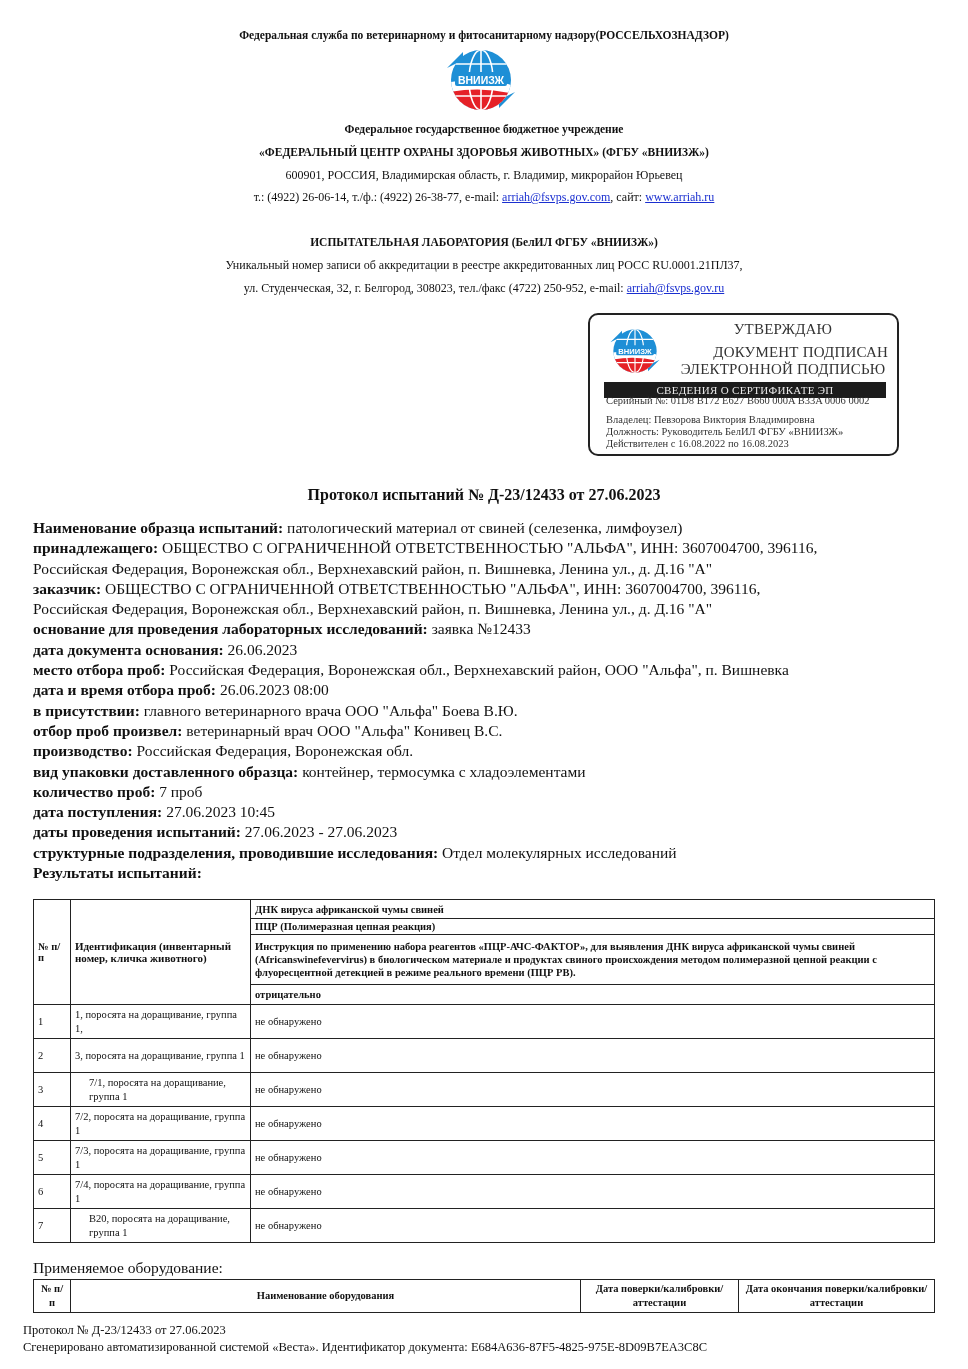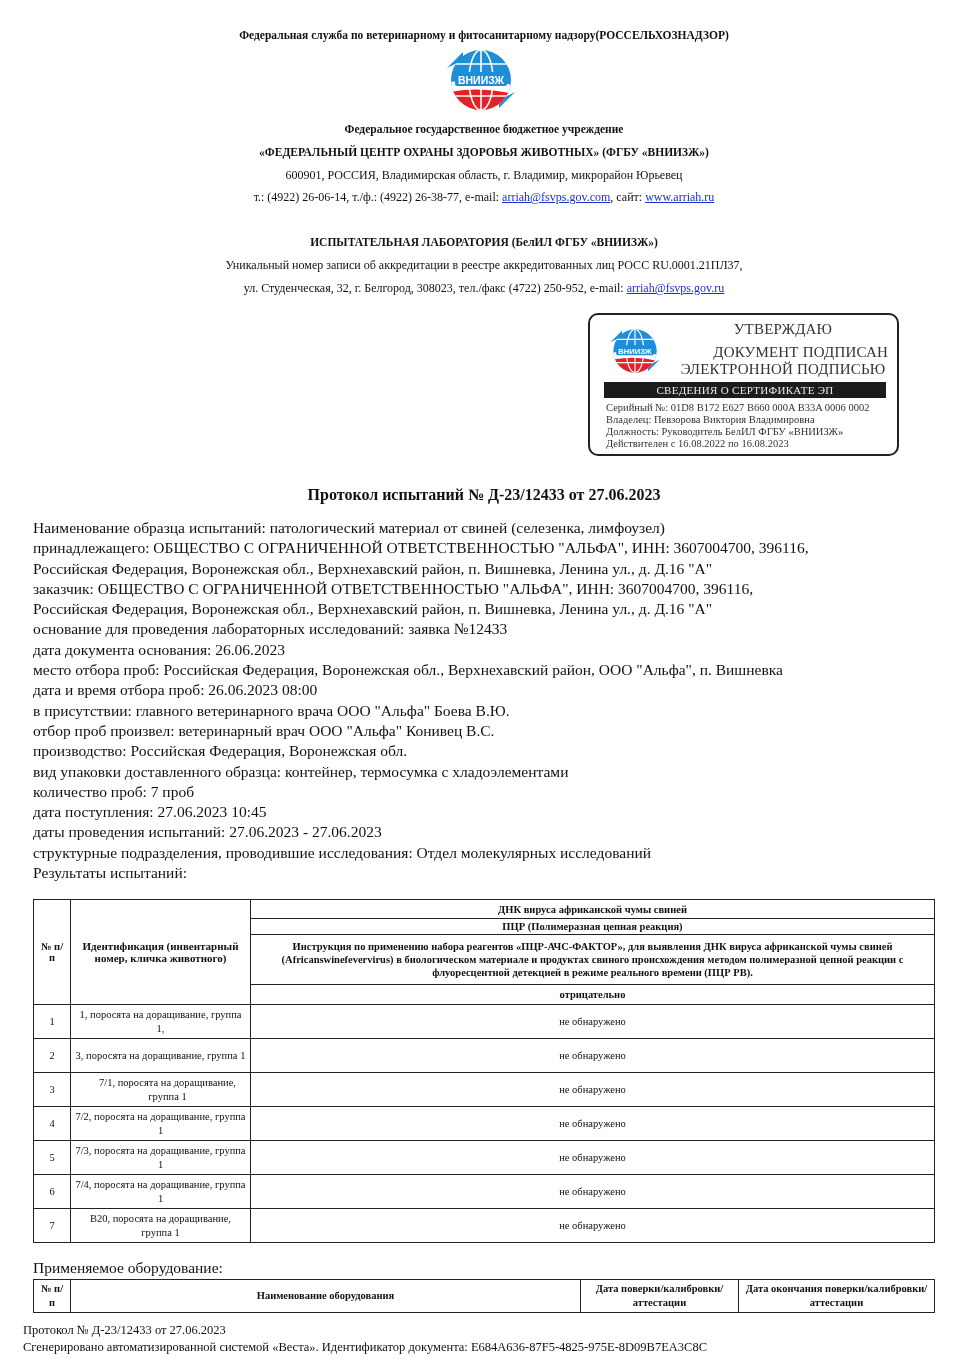--- a/index.html
+++ b/index.html
@@ -15,25 +15,25 @@
   .stamp { left: 588px; top: 313px; width: 311px; height: 143px; border: 2px solid #222; border-radius: 10px; box-sizing: border-box; }
   .stamp-logo { position: absolute; left: 16px; top: 10px; width: 58px; height: 52px; }
   .stamp-title { position: absolute; left: 88px; width: 210px; text-align: center; font-size: 15px; color: #333; letter-spacing: 0.2px; }
   .stamp-bar { position: absolute; left: 14px; top: 67px; width: 282px; height: 16px; background: #1c1c1c; color: #e8e8e8; font-size: 11px; text-align: center; line-height: 16px; letter-spacing: 0.3px; }
   .stamp-line { position: absolute; left: 16px; font-size: 10.5px; color: #333; white-space: nowrap; }
   
   .doc-title { top: 486px; font-size: 16px; font-weight: bold; }
   
   .info { left: 33px; top: 518px; width: 920px; font-size: 15.5px; line-height: 20.3px; }
   .info .row { white-space: nowrap; }
-  .info b { font-weight: normal; }
+  .info b { font-weight: bold; }
   
   table { border-collapse: collapse; }
   .res-table { position: absolute; left: 33px; top: 899px; width: 902px; font-size: 10.5px; }
-  .res-table td { border: 1.5px solid #222; text-align: center; vertical-align: middle; padding: 0 4px; }
+  .res-table td { border: 1.5px solid #222; vertical-align: middle; padding: 0 4px; }
   .res-table .h { font-weight: bold; }
   
   .equip-label { left: 33px; top: 1259px; font-size: 15.5px; }
   .eq-table { position: absolute; left: 33px; top: 1279px; width: 902px; font-size: 10.5px; font-weight: bold; }
   .eq-table td { border: 1.5px solid #222; text-align: center; vertical-align: middle; padding: 1px 3px; line-height: 14px; }
   .footer { left: 23px; font-size: 12.5px; white-space: nowrap; }
 </style>
 </head>
 <body>
 
@@ -99,21 +99,21 @@
         </g>
         <rect x="14" y="28" width="52" height="14" rx="2" fill="#1e8fd6"></rect>
       </g>
       <text x="40" y="39.5" text-anchor="middle" font-family="Liberation Sans, sans-serif" font-size="10.5" font-weight="bold" fill="#ffffff">ВНИИЗЖ</text>
     </svg>
   </div>
   <div class="stamp-title" style="top:6px;">УТВЕРЖДАЮ</div>
   <div class="stamp-title" style="top:29px;text-align:right;">ДОКУМЕНТ ПОДПИСАН</div>
   <div class="stamp-title" style="top:46px;">ЭЛЕКТРОННОЙ ПОДПИСЬЮ</div>
   <div class="stamp-bar">СВЕДЕНИЯ О СЕРТИФИКАТЕ ЭП</div>
-  <div class="stamp-line" style="top:87px;">Серийный №: 01D8 B172 E627 B660 000A B33A 0006 0002</div>
+  <div class="stamp-line" style="top:80px;">Серийный №: 01D8 B172 E627 B660 000A B33A 0006 0002</div>
   <div class="stamp-line" style="top:99px;">Владелец: Певзорова Виктория Владимировна</div>
   <div class="stamp-line" style="top:111px;">Должность: Руководитель БелИЛ ФГБУ «ВНИИЗЖ»</div>
   <div class="stamp-line" style="top:123px;">Действителен с 16.08.2022 по 16.08.2023</div>
 </div>
 
 <div class="abs center doc-title">Протокол испытаний № Д-23/12433 от 27.06.2023</div>
 
 <div class="abs info">
   <div class="row"><b>Наименование образца испытаний:</b><span> патологический материал от свиней (селезенка, лимфоузел)</span></div>
   <div class="row"><b>принадлежащего:</b><span> ОБЩЕСТВО С ОГРАНИЧЕННОЙ ОТВЕТСТВЕННОСТЬЮ "АЛЬФА", ИНН: 3607004700, 396116,</span></div>

